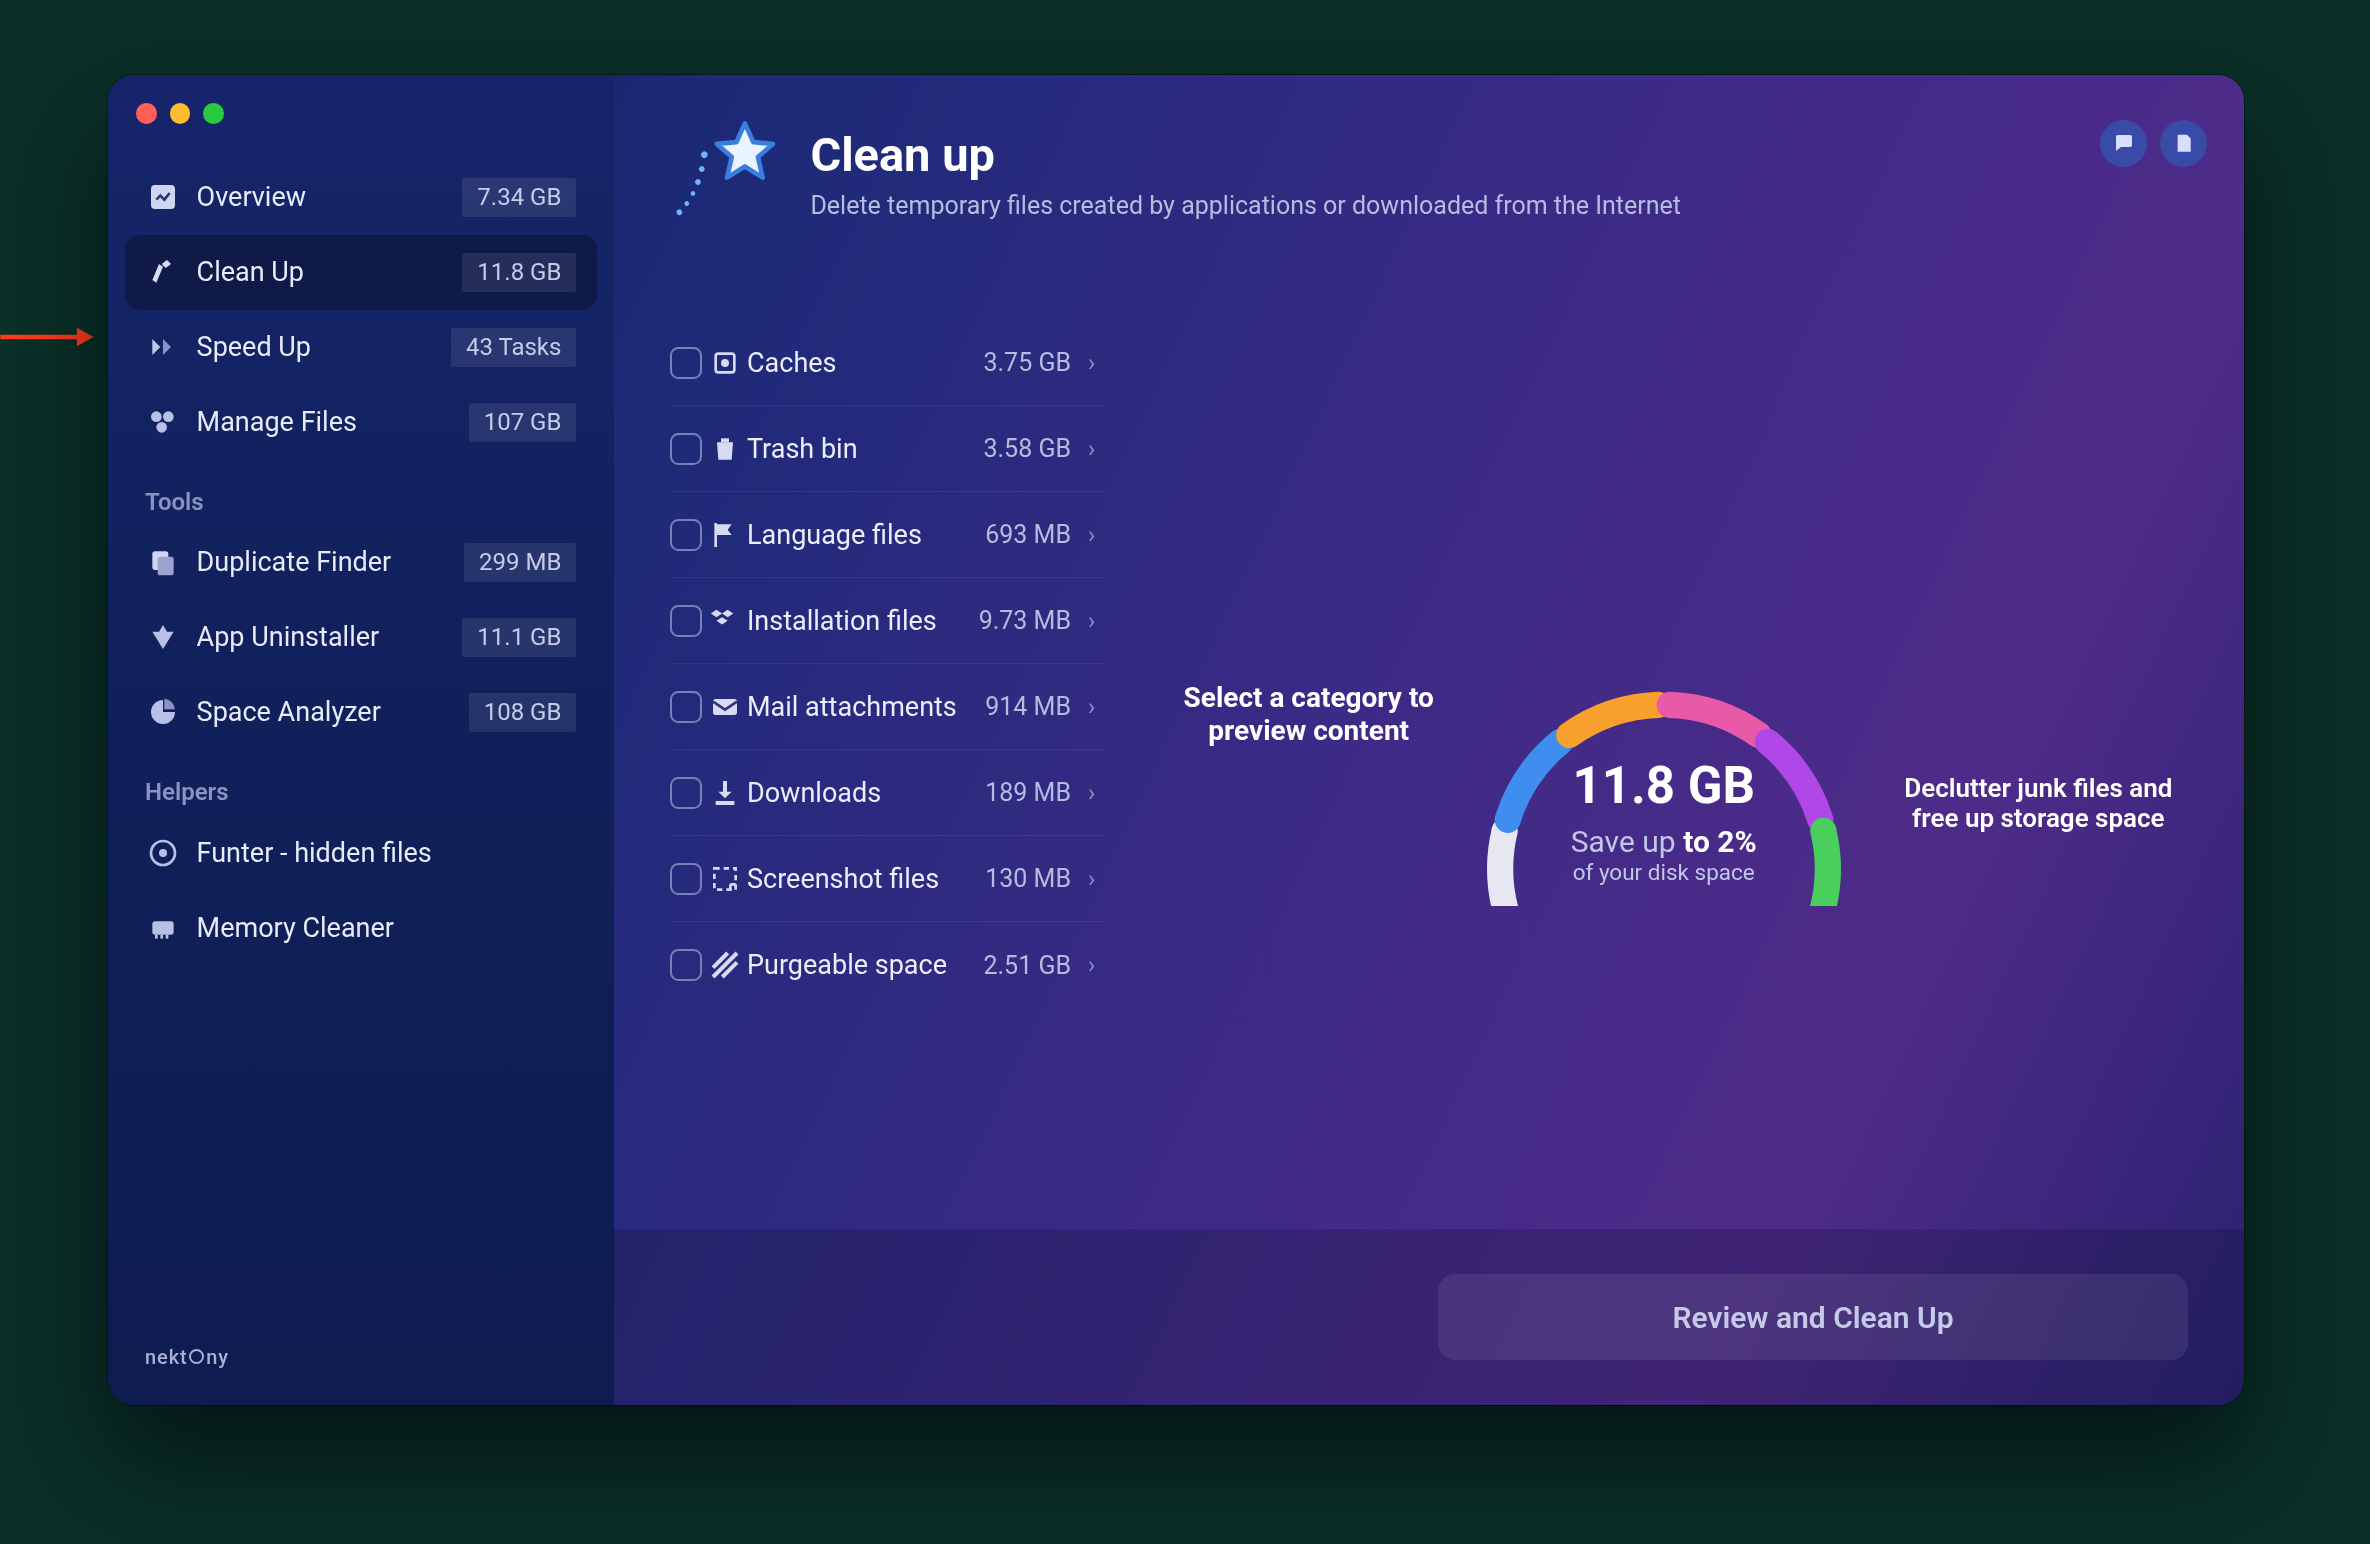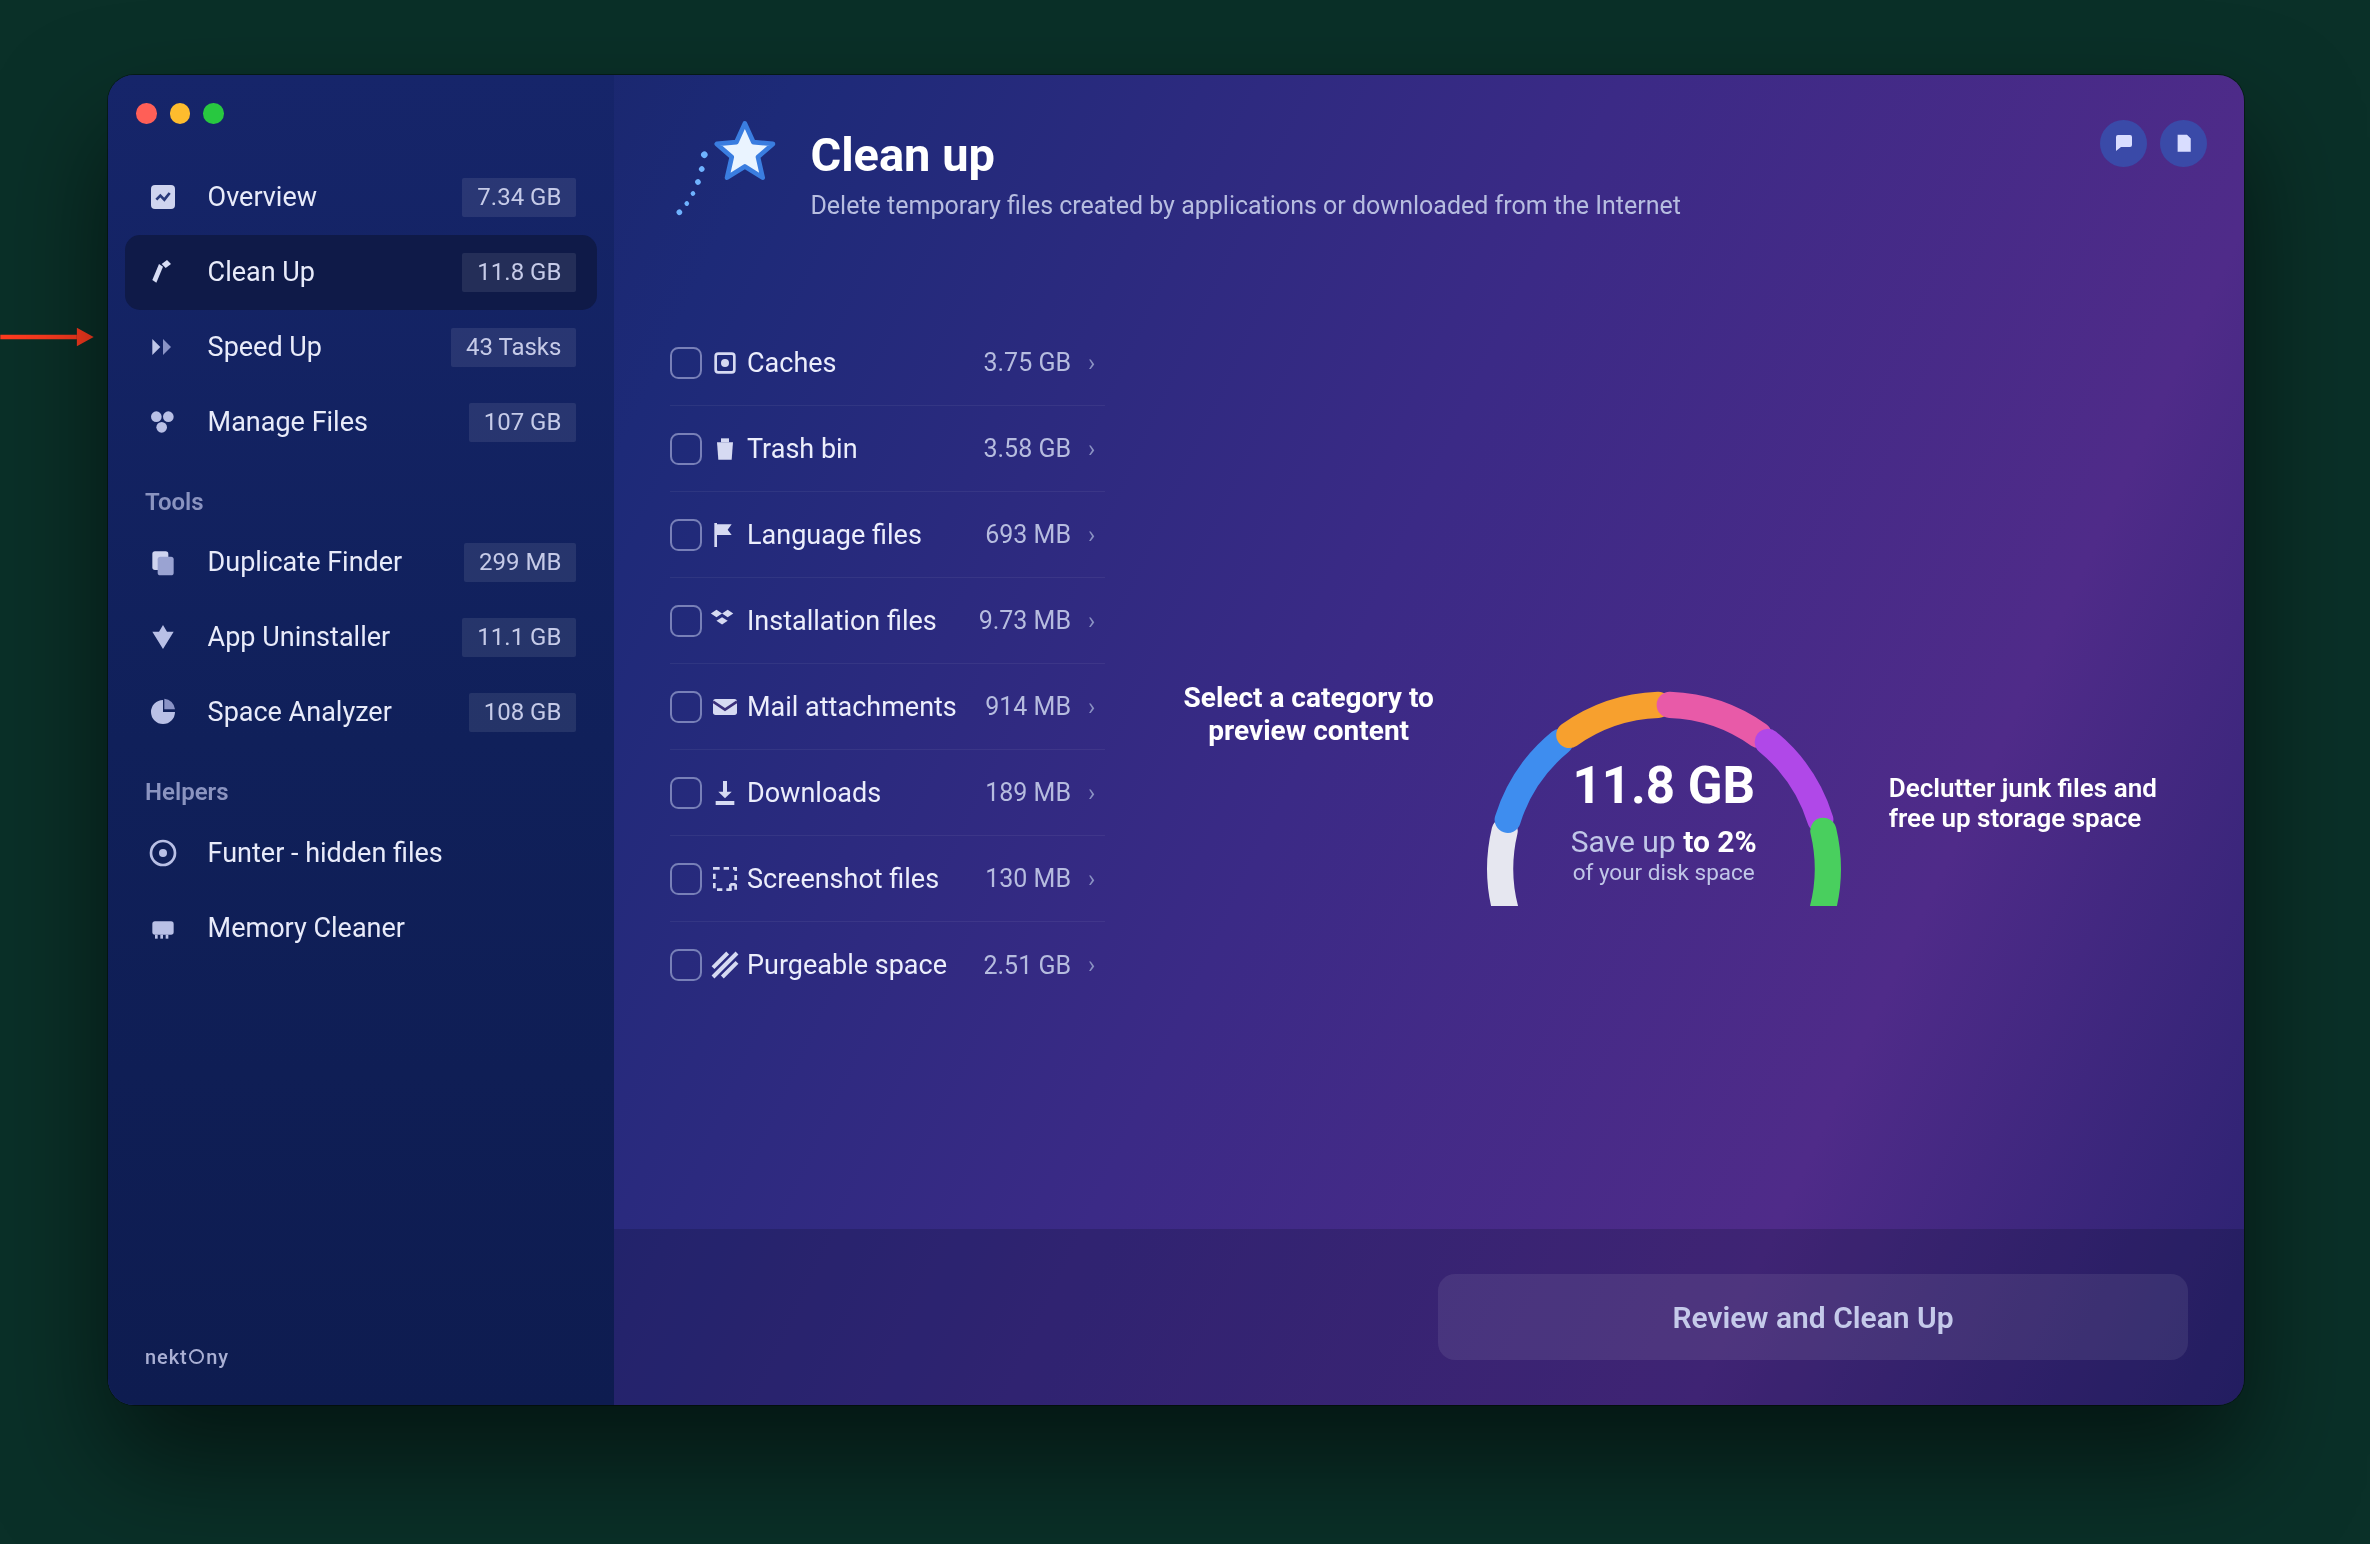--- a/index.html
+++ b/index.html
@@ -17,21 +17,21 @@
 .sidebar {
   width:506px; flex:0 0 506px;
   background:linear-gradient(180deg,#16256a 0%,#10205a 50%,#0e1c50 100%);
   display:flex; flex-direction:column; position:relative;
 }
 .traffic { display:flex; gap:13px; padding:28px 0 0 28px; }
 .dot { width:20.6px; height:20.6px; border-radius:50%; }
 .dot.red{background:#ff5f57;} .dot.yellow{background:#febc2e;} .dot.green{background:#28c840;}
 .nav { padding:36px 17px 0 17px; }
 .nav-item {
-  display:flex; align-items:center; gap:28px;
+  display:flex; align-items:center; gap:17px;
   height:75px; padding:0 20.6px; border-radius:15px;
   color:#d3d8f0; font-size:27px; cursor:pointer;
 }
 .nav-item.active { background:#0f1a48; }
 .nav-item .icon { width:34px; height:34px; flex:0 0 34px; display:flex; align-items:center; justify-content:center; color:#b9c0e6; }
 .nav-item .label { flex:1 1 auto; color:#e8ebfa; }
 .nav-item .badge {
   background:rgba(255,255,255,0.09); color:#c6cbe8; font-size:24px;
   padding:5.6px 15px; border-radius:2px;
 }
@@ -66,21 +66,21 @@
 .cat-chev { color:#8a91c2; font-size:24px; }
 
 .preview { flex:1 1 auto; padding:0 56px 0 37px; display:flex; flex-direction:row; align-items:center; }
 .preview-title { color:#ffffff; font-size:28px; font-weight:700; margin-bottom:122px; text-align:center; }
 .gauge-wrap { position:relative; width:450px; height:262px; }
 .gauge-center { position:absolute; left:0; right:0; top:112px; text-align:center; }
 .gauge-big { color:#fff; font-size:51px; font-weight:700; }
 .gauge-line1 { color:#c1c7e8; font-size:30px; margin-top:9.4px; }
 .gauge-line1 b { color:#fff; font-weight:700; }
 .gauge-line2 { color:#c1c7e8; font-size:22.5px; }
-.preview-sub { color:#fff; font-size:26px; font-weight:600; margin-top:56px; }
+.preview-sub { color:#fff; font-size:26px; font-weight:600; margin-top:56px; text-align:center; }
 
 .footer {
   height:176px; padding:0 56px; display:flex; align-items:center; justify-content:flex-end;
   background:rgba(10,12,40,0.22);
 }
 .review-btn {
   width:750px; height:86px; border-radius:17px;
   background:rgba(255,255,255,0.08); color:#c5caea;
   font-size:30px; font-weight:600; display:flex; align-items:center; justify-content:center;
   cursor:pointer;

